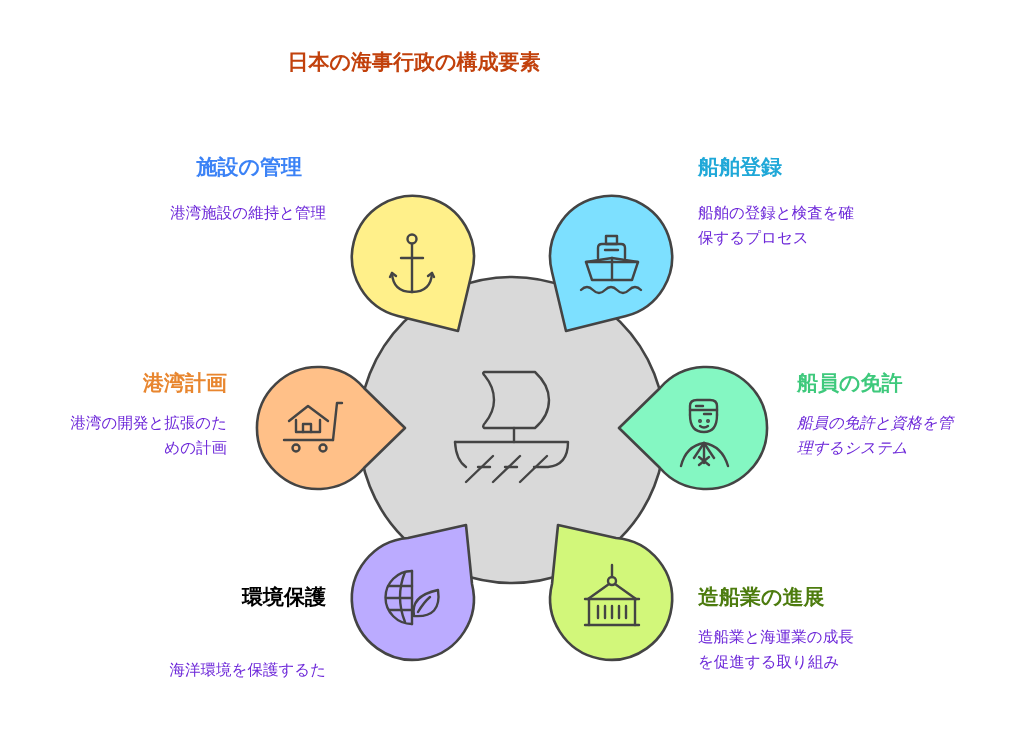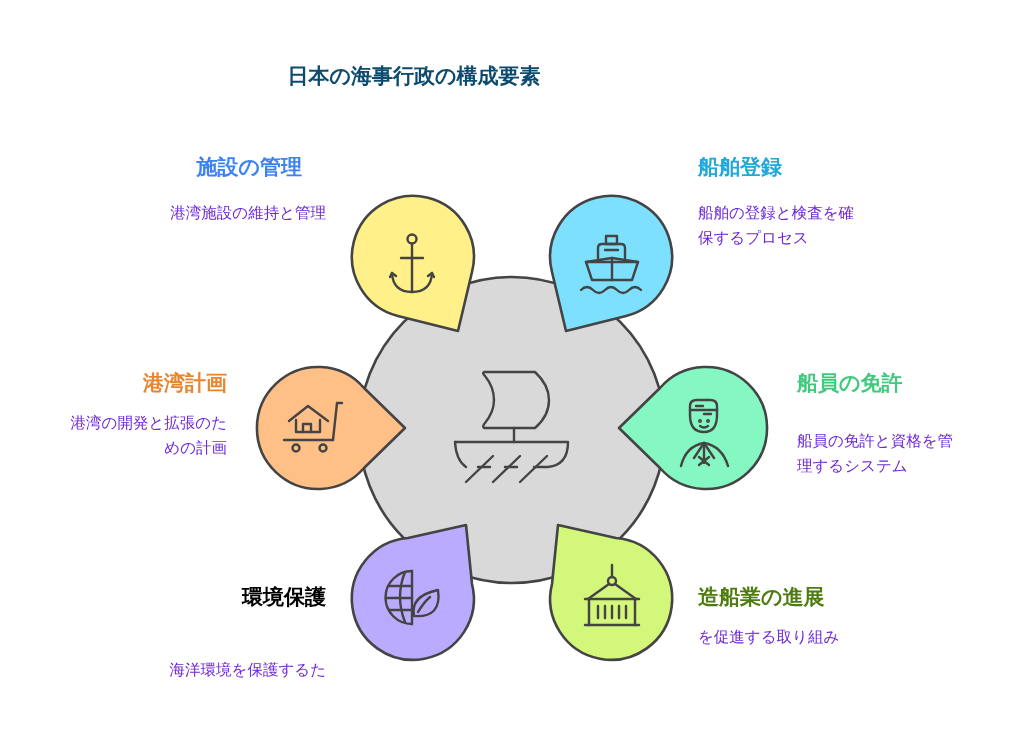--- a/index.html
+++ b/index.html
@@ -1,19 +1,19 @@
 <!DOCTYPE html>
 <html><head>
 <meta charset="utf-8">
 <style>
   html, body { margin:0; padding:0; background:#ffffff; }
   body { width:1024px; height:734px; position:relative; overflow:hidden;
          font-family:"DejaVu Sans","Liberation Sans",sans-serif; }
-  .title { position:absolute; left:0; width:828px; top:62px; text-align:center;
-           font-size:21px; font-weight:bold; color:#0c4a6e; }
+  .title { position:absolute; left:0; width:828px; top:48px; text-align:center;
+           font-size:21px; font-weight:bold; color:#c2410c; }
   svg.diagram { position:absolute; left:0; top:0; }
   .heading { position:absolute; font-size:21px; font-weight:bold; white-space:nowrap; }
   .desc { position:absolute; font-size:15.5px; color:#6d28d9; line-height:25px; }
   .left { text-align:right; }
   .right { text-align:left; }
 </style>
 </head>
 <body>
 
 <div class="title">日本の海事行政の構成要素</div>
@@ -136,26 +136,27 @@
   <div>保するプロセス</div>
 </div>
 
 <div class="heading left" style="right:797px; top:369px; color:#e8862f;">港湾計画</div>
 <div class="desc left" style="right:797px; top:411px;">
   <div>港湾の開発と拡張のた</div>
   <div>めの計画</div>
 </div>
 
 <div class="heading right" style="left:797px; top:369px; color:#3ec97c;">船員の免許</div>
-<div class="desc right" style="left:797px; top:429px;">
+<div class="desc right" style="left:797px; top:411px;font-style:italic;">
   <div>船員の免許と資格を管</div>
   <div>理するシステム</div>
 </div>
 
 <div class="heading left" style="right:698px; top:583px; color:#000000;">環境保護</div>
 <div class="desc left" style="right:698px; top:658px;">
   <div>海洋環境を保護するた</div>
 </div>
 
 <div class="heading right" style="left:698px; top:583px; color:#4d7c0f;">造船業の進展</div>
 <div class="desc right" style="left:698px; top:625px;">
+  <div>造船業と海運業の成長</div>
   <div>を促進する取り組み</div>
 </div>
 
 </body></html>

